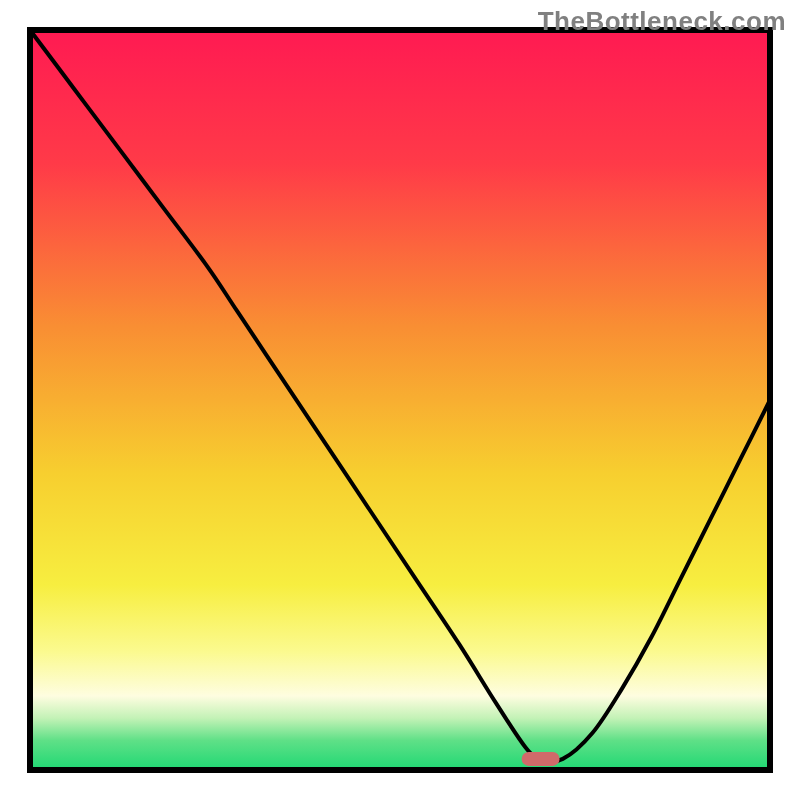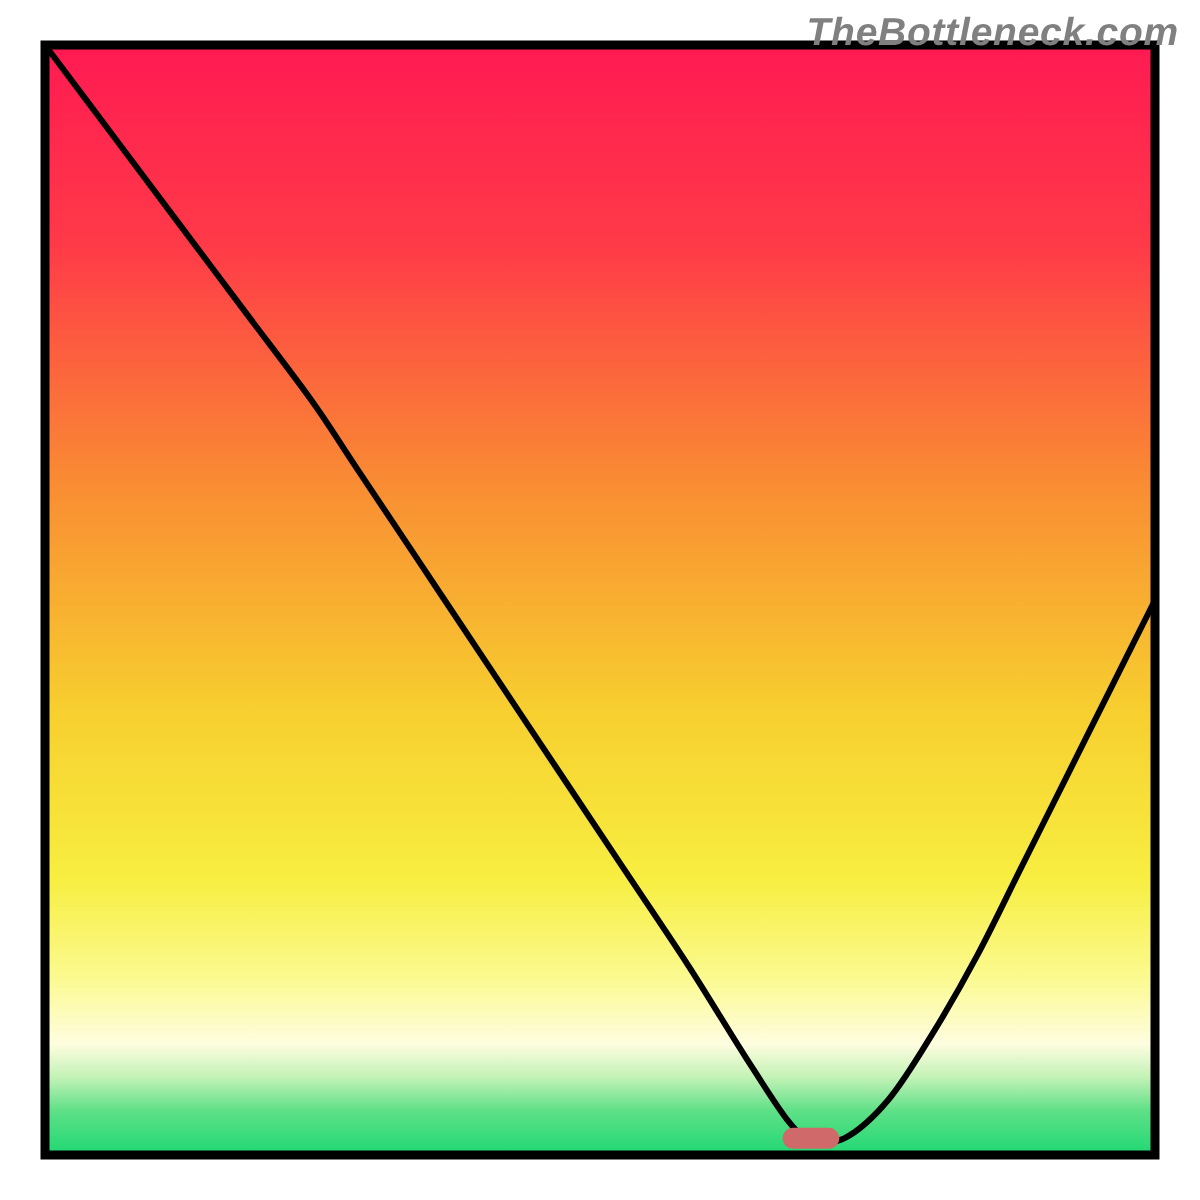--- a/index.html
+++ b/index.html
@@ -8,21 +8,20 @@
     width: 800px;
     height: 800px;
     background: #ffffff;
     overflow: hidden;
   }
   .frame {
     position: relative;
     width: 800px;
     height: 800px;
     box-sizing: border-box;
-    font-style: italic;
   }
   .watermark {
     position: absolute;
     top: 6px;
     right: 14px;
     font-family: Arial, Helvetica, sans-serif;
     font-size: 26px;
     font-weight: 600;
     color: #808080;
     letter-spacing: 0.5px;

